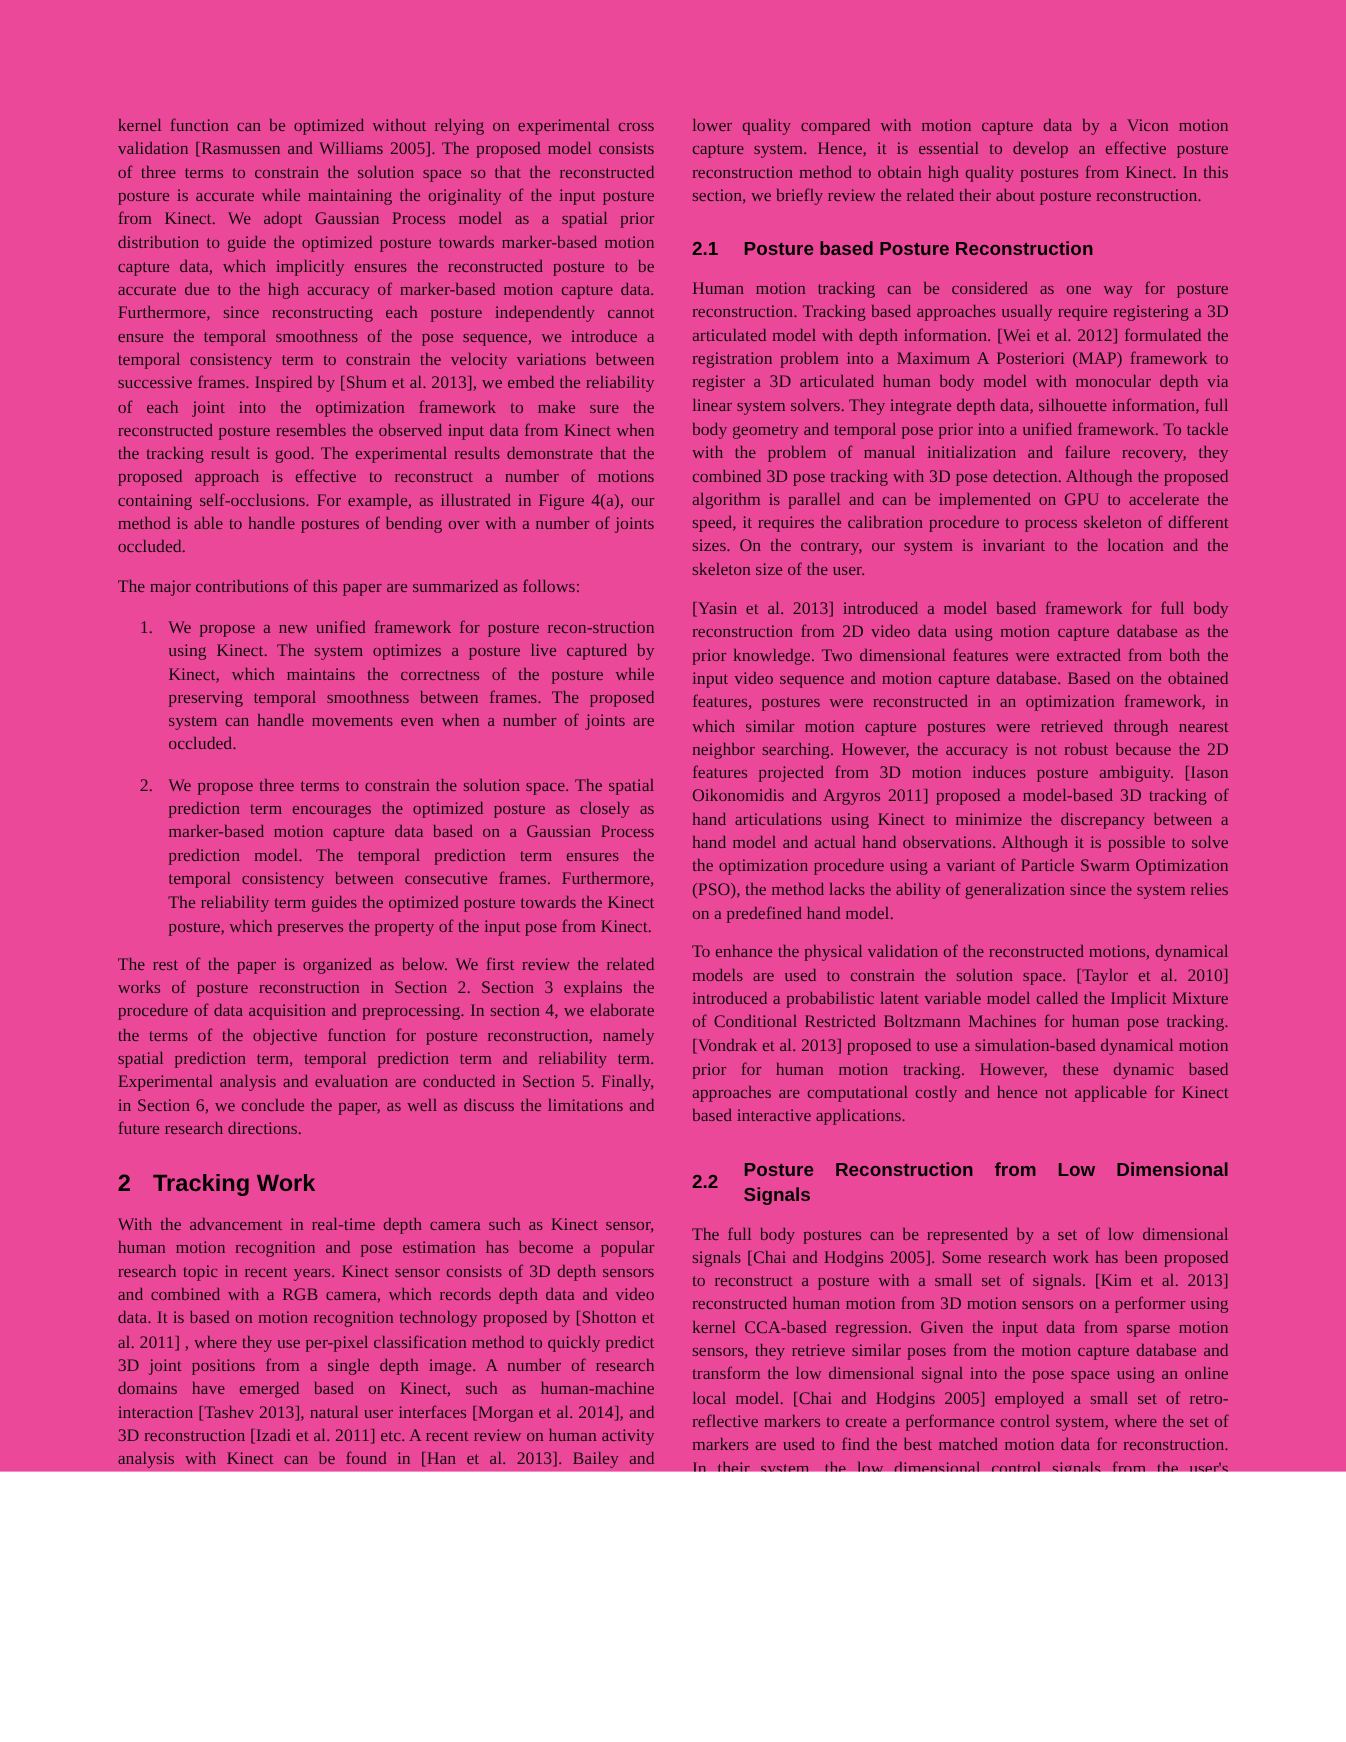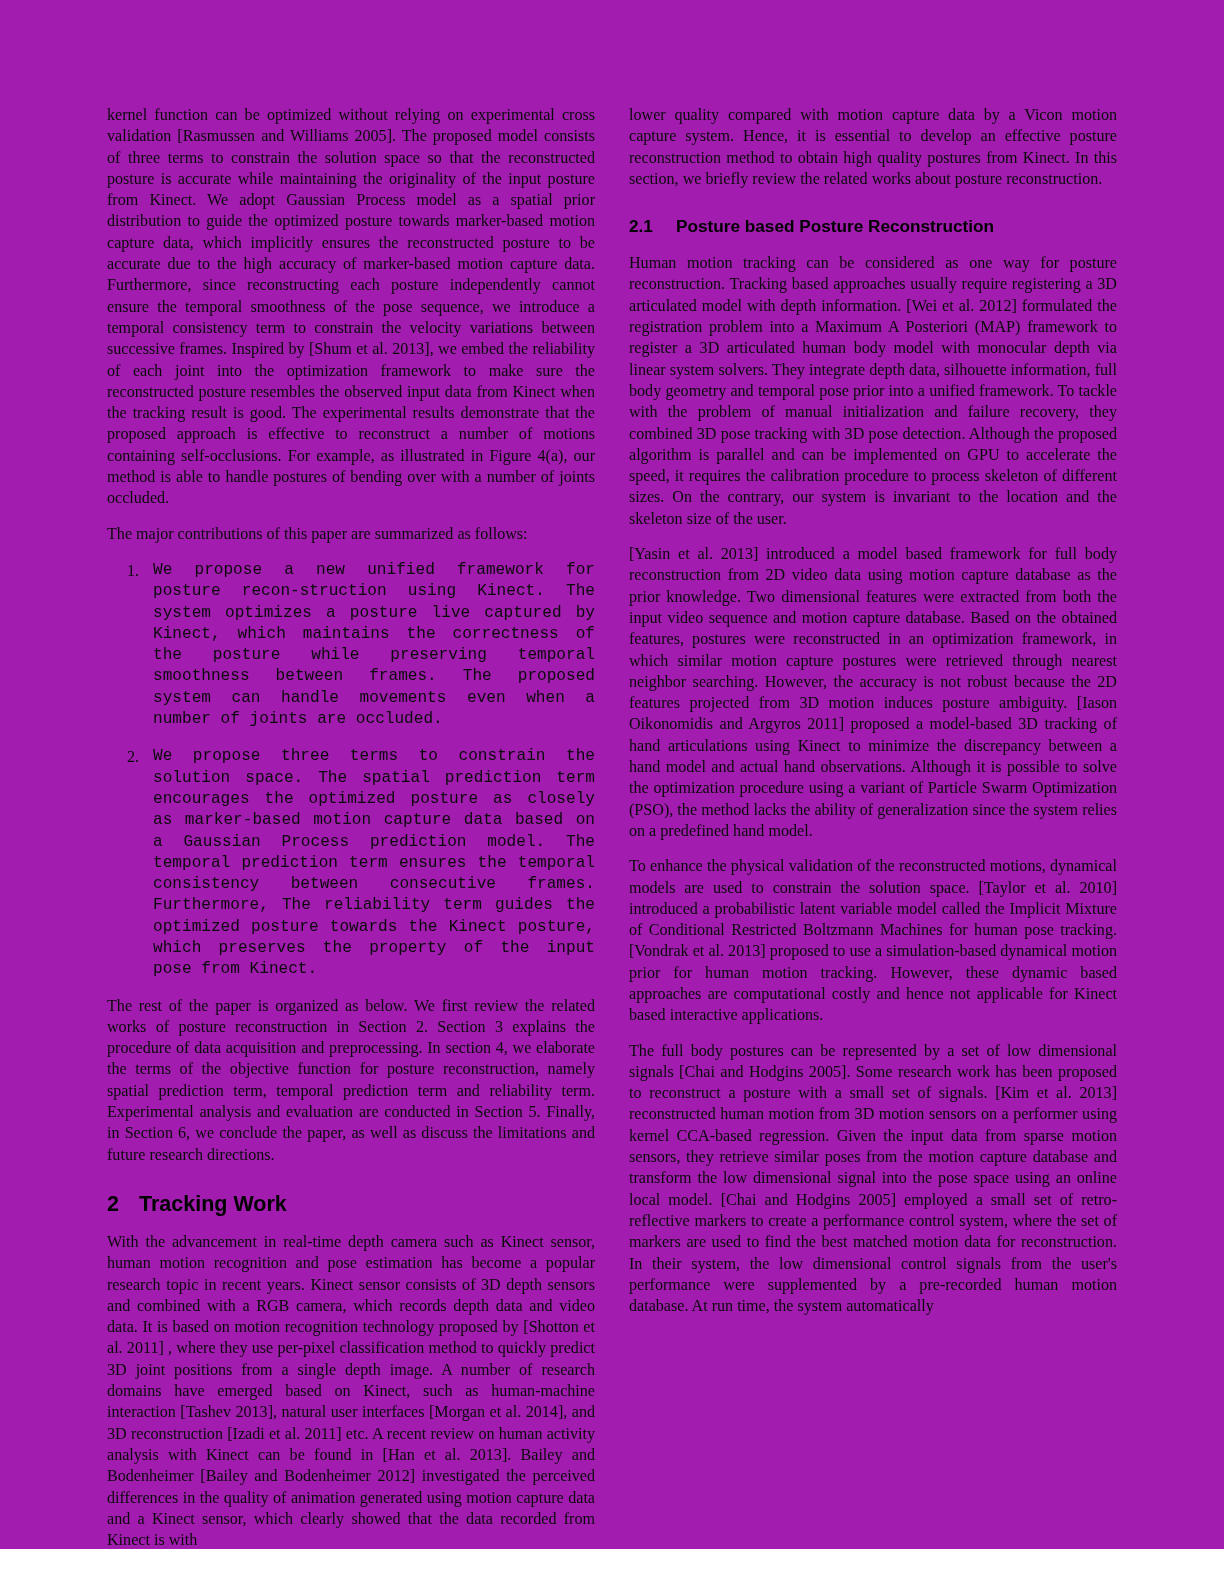--- a/index.html
+++ b/index.html
@@ -3,22 +3,22 @@
 <meta charset="utf-8">
 <style>
   html, body {
     margin: 0;
     padding: 0;
     background: #ffffff;
   }
   .page {
     position: relative;
     width: 1224px;
-    height: 1549px;
-    background: #a21caf;
+    height: 1338px;
+    background: #ec4899;
     overflow: hidden;
     box-sizing: border-box;
   }
   .columns {
     position: absolute;
     left: 107px;
     top: 104px;
     width: 1011px;
     height: 1400px;
     display: flex;
@@ -46,21 +46,21 @@
     margin: 4px 0 14px 0;
     padding: 0 0 0 0;
     list-style: none;
     counter-reset: contribitem;
   }
   ol.contrib > li {
     position: relative;
     counter-increment: contribitem;
     margin: 16px 0 14px 0;
     padding-left: 46px;
-    font-family: Liberation Mono, monospace;
+    font-family: Liberation Serif, serif;
     font-size: 16.1px;
     line-height: 21.3px;
     text-align: justify;
     color: #0b0b0b;
   }
   ol.contrib > li::before {
     content: counter(contribitem) ".";
     position: absolute;
     left: 20px;
     top: 0;
@@ -127,31 +127,35 @@
 
       <h1 class="section">
         <span class="num">2</span>
         <span class="ttl">Tracking Work</span>
       </h1>
 
       <p class="body">With the advancement in real-time depth camera such as Kinect sensor, human motion recognition and pose estimation has become a popular research topic in recent years. Kinect sensor consists of 3D depth sensors and combined with a RGB camera, which records depth data and video data. It is based on motion recognition technology proposed by [Shotton et al. 2011] , where they use per-pixel classification method to quickly predict 3D joint positions from a single depth image. A number of research domains have emerged based on Kinect, such as human-machine interaction [Tashev 2013], natural user interfaces [Morgan et al. 2014], and 3D reconstruction [Izadi et al. 2011] etc. A recent review on human activity analysis with Kinect can be found in [Han et al. 2013]. Bailey and Bodenheimer [Bailey and Bodenheimer 2012] investigated the perceived differences in the quality of animation generated using motion capture data and a Kinect sensor, which clearly showed that the data recorded from Kinect is with</p>
     </div>
 
     <div class="col">
-      <p class="body">lower quality compared with motion capture data by a Vicon motion capture system. Hence, it is essential to develop an effective posture reconstruction method to obtain high quality postures from Kinect. In this section, we briefly review the related works about posture reconstruction.</p>
+      <p class="body">lower quality compared with motion capture data by a Vicon motion capture system. Hence, it is essential to develop an effective posture reconstruction method to obtain high quality postures from Kinect. In this section, we briefly review the related their about posture reconstruction.</p>
 
       <h2 class="subsection">
         <span class="num">2.1</span>
         <span class="ttl">Posture based Posture Reconstruction</span>
       </h2>
 
       <p class="body">Human motion tracking can be considered as one way for posture reconstruction. Tracking based approaches usually require registering a 3D articulated model with depth information. [Wei et al. 2012] formulated the registration problem into a Maximum A Posteriori (MAP) framework to register a 3D articulated human body model with monocular depth via linear system solvers. They integrate depth data, silhouette information, full body geometry and temporal pose prior into a unified framework. To tackle with the problem of manual initialization and failure recovery, they combined 3D pose tracking with 3D pose detection. Although the proposed algorithm is parallel and can be implemented on GPU to accelerate the speed, it requires the calibration procedure to process skeleton of different sizes. On the contrary, our system is invariant to the location and the skeleton size of the user.</p>
 
       <p class="body">[Yasin et al. 2013] introduced a model based framework for full body reconstruction from 2D video data using motion capture database as the prior knowledge. Two dimensional features were extracted from both the input video sequence and motion capture database. Based on the obtained features, postures were reconstructed in an optimization framework, in which similar motion capture postures were retrieved through nearest neighbor searching. However, the accuracy is not robust because the 2D features projected from 3D motion induces posture ambiguity. [Iason Oikonomidis and Argyros 2011] proposed a model-based 3D tracking of hand articulations using Kinect to minimize the discrepancy between a hand model and actual hand observations. Although it is possible to solve the optimization procedure using a variant of Particle Swarm Optimization (PSO), the method lacks the ability of generalization since the system relies on a predefined hand model.</p>
 
       <p class="body">To enhance the physical validation of the reconstructed motions, dynamical models are used to constrain the solution space. [Taylor et al. 2010] introduced a probabilistic latent variable model called the Implicit Mixture of Conditional Restricted Boltzmann Machines for human pose tracking. [Vondrak et al. 2013] proposed to use a simulation-based dynamical motion prior for human motion tracking. However, these dynamic based approaches are computational costly and hence not applicable for Kinect based interactive applications.</p>
 
+      <h2 class="subsection wrap">
+        <span class="num">2.2</span>
+        <span class="ttl">Posture Reconstruction from Low Dimensional Signals</span>
+      </h2>
 
       <p class="body">The full body postures can be represented by a set of low dimensional signals [Chai and Hodgins 2005]. Some research work has been proposed to reconstruct a posture with a small set of signals. [Kim et al. 2013] reconstructed human motion from 3D motion sensors on a performer using kernel CCA-based regression. Given the input data from sparse motion sensors, they retrieve similar poses from the motion capture database and transform the low dimensional signal into the pose space using an online local model. [Chai and Hodgins 2005] employed a small set of retro-reflective markers to create a performance control system, where the set of markers are used to find the best matched motion data for reconstruction. In their system, the low dimensional control signals from the user's performance were supplemented by a pre-recorded human motion database. At run time, the system automatically</p>
     </div>
 
   </div>
 </div>
 
 </body></html>

